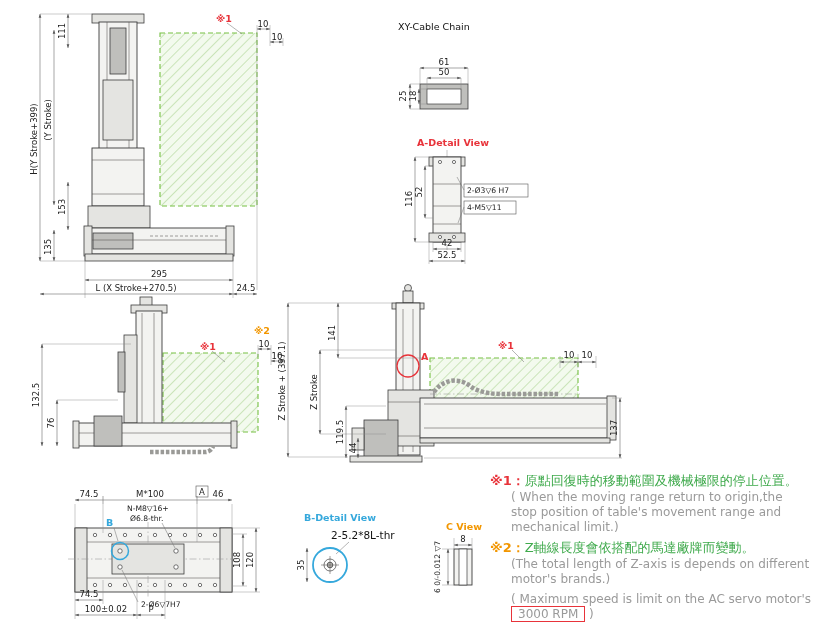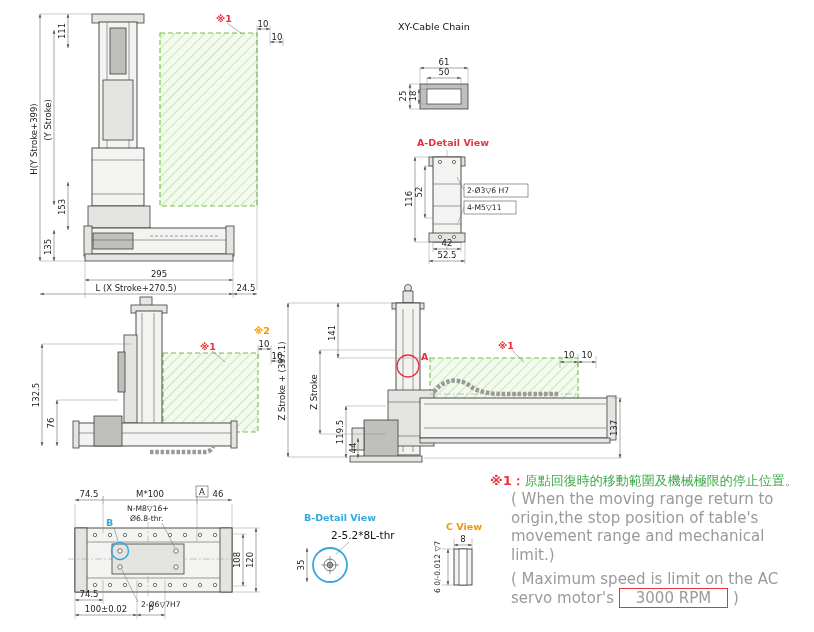--- a/index.html
+++ b/index.html
@@ -30,22 +30,22 @@
   .chain{stroke:#9a9a97;stroke-width:4.5;fill:none;stroke-dasharray:3.5 1.8}
   .leader{stroke:#777;stroke-width:0.55;fill:none}
   .cobox{fill:none;stroke:#555;stroke-width:0.6}
   .s-red{stroke:var(--red);fill:none}
   .s-blue{stroke:var(--blue);fill:none}
   .hole{fill:#fff;stroke:#3c3c3c;stroke-width:0.7}
   #notes{position:absolute;left:490px;top:473px;width:322px}
   .note{margin-bottom:5px}
   .note-zh{color:var(--green);font-size:13px;line-height:1.3}
   .nmark{font-weight:bold}
-  .note-en{color:var(--gray);font-size:15px;line-height:1.25;padding-left:21px}
-  .boxed{border:1px solid var(--red);padding:0 16px}
+  .note-en{color:var(--gray);font-size:12px;line-height:1.25;padding-left:21px}
+  .boxed{border:1px solid var(--red);padding:0 6px}
 </style>
 </head>
 <body>
 
 <div id="stage">
 <svg id="drawing" width="814" height="632" viewBox="0 0 814 632">
   <defs>
     <pattern id="hatch" width="7" height="7" patternUnits="userSpaceOnUse" patternTransform="rotate(45)">
       <rect width="7" height="7" fill="#f3faee"></rect>
       <line x1="0" y1="0" x2="0" y2="7" stroke="#b9dba2" stroke-width="1.4"></line>
@@ -382,18 +382,22 @@
     </g>
   </g>
 </svg>
 
   <div id="notes">
     <div class="note">
       <div class="note-zh"><span class="nmark" style="color: rgb(232, 51, 58);">※1：</span><span>原點回復時的移動範圍及機械極限的停止位置。</span></div>
       <div class="note-en">( When the moving range return to origin,the stop position of table's movement range and mechanical limit.)</div>
     </div>
     <div class="note">
+      <div class="note-zh"><span class="nmark" style="color: rgb(242, 150, 0);">※2：</span><span>Z軸線長度會依搭配的馬達廠牌而變動。</span></div>
+      <div class="note-en">(The total length of Z-axis is depends on different motor's brands.)</div>
+    </div>
+    <div class="note">
       <div class="note-en"><span>( Maximum speed is limit on the AC servo motor's </span><span class="boxed">3000 RPM</span><span> )</span></div>
     </div>
     <div class="note">
     </div>
   </div>
 </div>
 
 </body></html>

